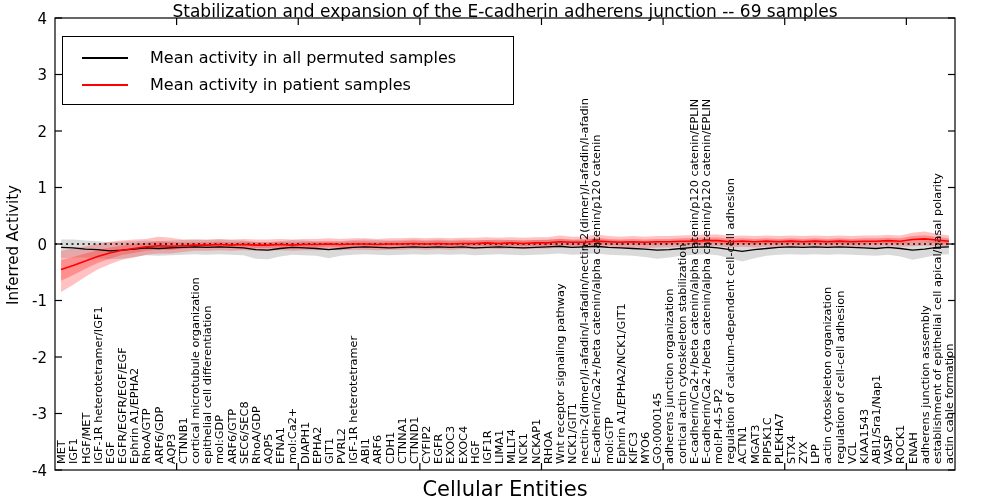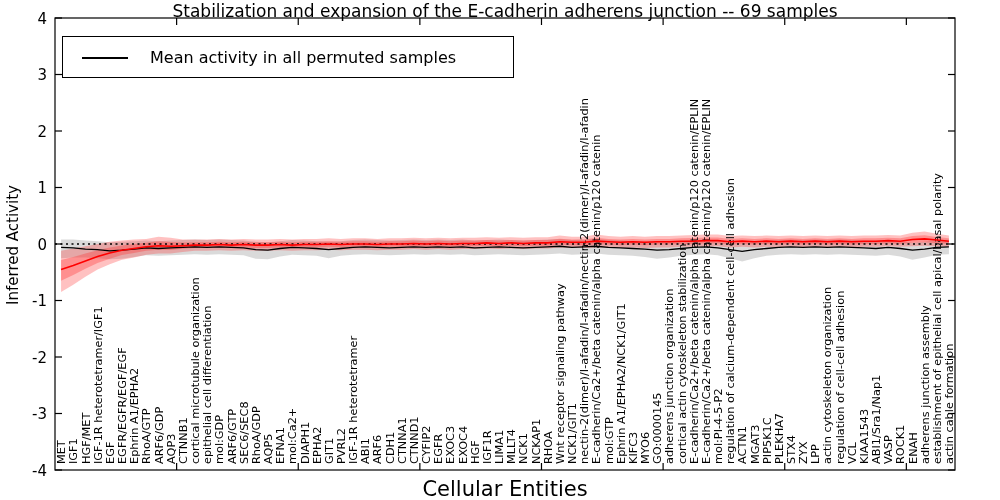--- a/index.html
+++ b/index.html
@@ -148,14 +148,18 @@
       <line x1="784.7297297297297" y1="470" x2="784.7297297297297" y2="463" stroke="#000" stroke-width="1.2"></line>
       <line x1="906.3513513513514" y1="18" x2="906.3513513513514" y2="25" stroke="#000" stroke-width="1.2"></line>
       <line x1="906.3513513513514" y1="470" x2="906.3513513513514" y2="463" stroke="#000" stroke-width="1.2"></line>
     </svg>
 
   <div class="legend">
     <div class="lrow">
       <span class="lsample" style="background: rgb(0, 0, 0);"></span>
       <span class="ltext">Mean activity in all permuted samples</span>
     </div>
+    <div class="lrow">
+      <span class="lsample" style="background: rgb(255, 0, 0);"></span>
+      <span class="ltext">Mean activity in patient samples</span>
+    </div>
   </div>
 </div>
 
 </body></html>

